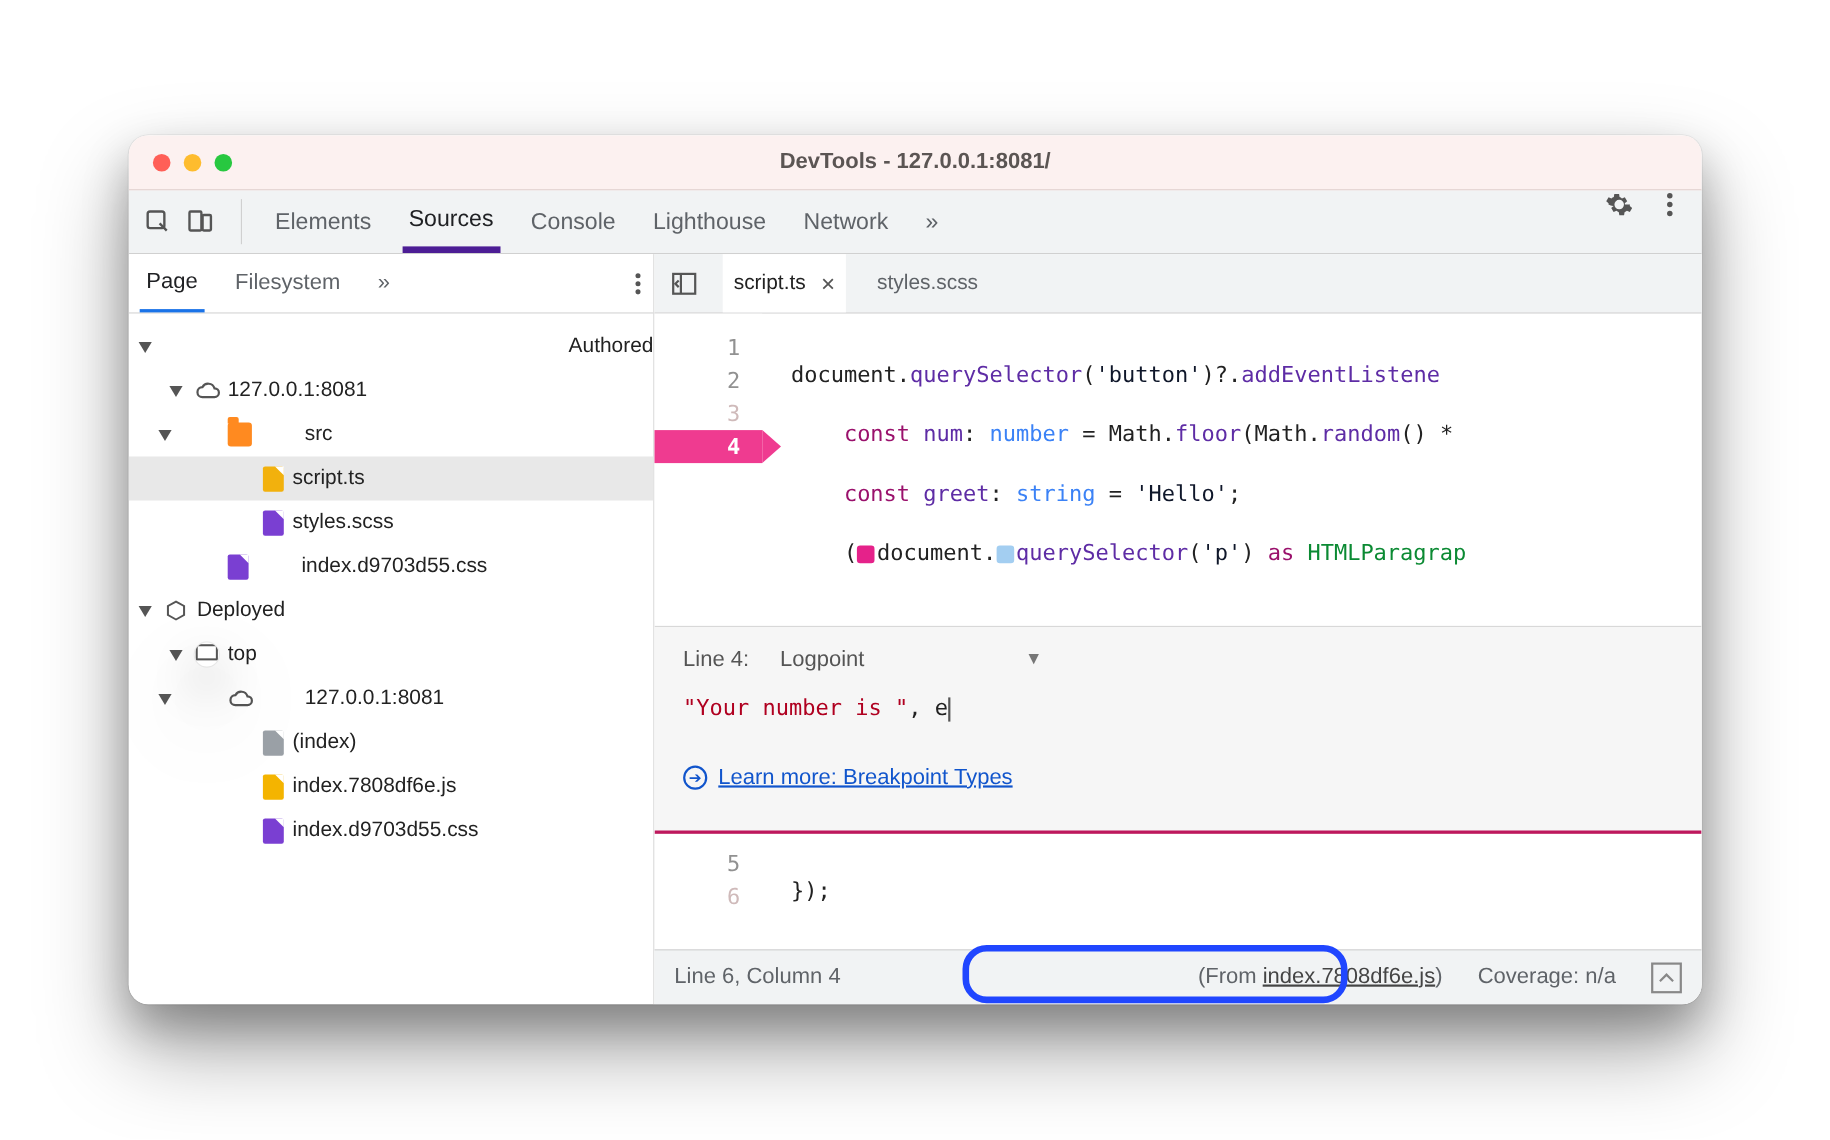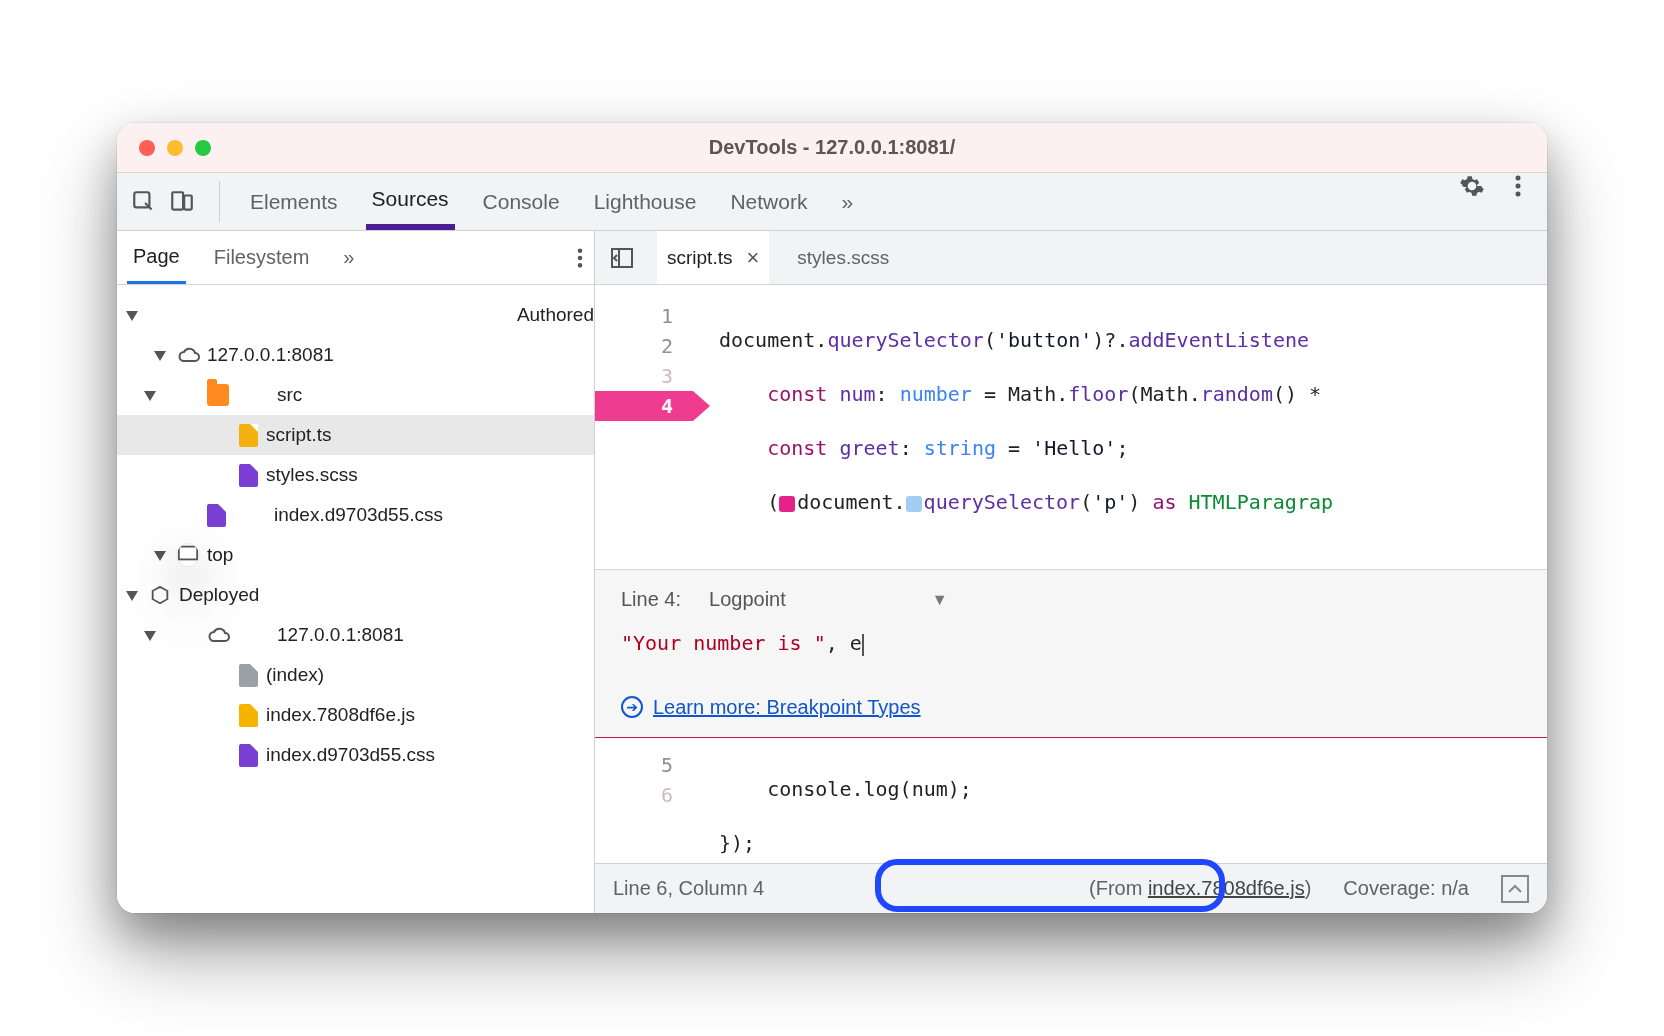--- a/index.html
+++ b/index.html
@@ -131,22 +131,22 @@
     font-family:"SF Mono","Menlo","Consolas",monospace; font-size:20px; color:#222;
     white-space:pre; overflow:hidden;
   }
   .code .line { height:30px; line-height:30px; }
   .t-kw{color:#9a116c;} .t-prop{color:#5e2ca5;} .t-type{color:#3b82f6;} .t-str{color:#0f172a;} .t-as{color:#9a116c;} .t-cls{color:#0b8a33;}
   .inline-badge { display:inline-block; width:16px; height:16px; border-radius:3px; vertical-align:middle; margin-right:2px; }
   .inline-badge.pink{background:#e5228a;} .inline-badge.blue{background:#a3cef1;}
 
   
   .logpoint {
-    background:#f6f6f6; border-top:1px solid #d8d8d8; border-bottom:1px solid #be185d;
-    padding:18px 26px 18px 26px; margin-top:4px;
+    background:#f6f6f6; border-top:1px solid #d8d8d8; border-bottom:3px solid #be185d;
+    padding:18px 26px 36px 26px; margin-top:4px;
   }
   .lp-head { font-size:20px; color:#555; display:flex; align-items:center; gap:28px; }
   .lp-head .sel { display:flex; align-items:center; gap:8px; cursor:pointer; }
   .lp-head .sel .chev { color:#777; font-size:16px; }
   .lp-input {
     margin-top:20px; font-family:"SF Mono","Menlo","Consolas",monospace; font-size:20px; color:#222;
   }
   .lp-input .str{color:#b00020;} .lp-input .cursor{border-right:2px solid #555; display:inline-block; height:22px; vertical-align:middle;}
   .lp-learn { margin-top:40px; display:flex; align-items:center; gap:10px; }
   .lp-learn a { color:#1155cc; text-decoration:underline; font-size:20px; }
@@ -274,37 +274,37 @@
         <div class="node indent3">
           <span style="width:14px"></span>
           <span class="ficon file purple"></span>
           <span>styles.scss</span>
         </div>
         <div class="node indent2">
           <span style="width:14px"></span>
           <span class="ficon file purple"></span>
           <span>index.d9703d55.css</span>
         </div>
+        <div class="node">
+          <span class="tw"></span>
+          <span class="ficon cube">
+            <svg width="22" height="22" viewBox="0 0 24 24" fill="#555">
+                <path d="M12 2l9 5v10l-9 5-9-5V7l9-5zm0 2.3L5 8v8l7 4 7-4V8l-7-3.7z"></path>
+              </svg>
+          </span>
+          <span>Deployed</span>
+        </div>
         <div class="node indent1">
           <span class="tw"></span>
           <span class="ficon frame">
             <svg width="22" height="18" viewBox="0 0 24 18" fill="none" stroke="#555" stroke-width="2">
                 <rect x="2" y="2" width="20" height="14"></rect>
               </svg>
           </span>
           <span>top</span>
-        </div>
-        <div class="node">
-          <span class="tw"></span>
-          <span class="ficon cube">
-            <svg width="22" height="22" viewBox="0 0 24 24" fill="#555">
-                <path d="M12 2l9 5v10l-9 5-9-5V7l9-5zm0 2.3L5 8v8l7 4 7-4V8l-7-3.7z"></path>
-              </svg>
-          </span>
-          <span>Deployed</span>
         </div>
         <div class="node indent2">
           <span class="tw"></span>
           <span class="ficon cloud">
             <svg width="24" height="22" viewBox="0 0 24 16" fill="none" stroke="#555" stroke-width="2">
                 <path d="M7 14h11a4 4 0 000-8 6 6 0 00-11-1 4 4 0 000 9z"></path>
               </svg>
           </span>
           <span>127.0.0.1:8081</span>
         </div>
@@ -378,21 +378,20 @@
           </div>
         </div>
 
         <div class="post-area">
           <div class="gutter2">
             <div style="height:12px"></div>
             <div class="ln">5</div>
             <div class="ln" style="color:#cfbaba">6</div>
           </div>
           <div class="code2">
-<div class="line">    console.log(num);</div>
 <div class="line">});</div>
           </div>
         </div>
       </div>
 
       <div class="status">
         <span>Line 6, Column 4</span>
         <span style="flex:1"></span>
         <span class="from">
           <span>(From </span><span class="link">index.7808df6e.js</span><span>)</span>

